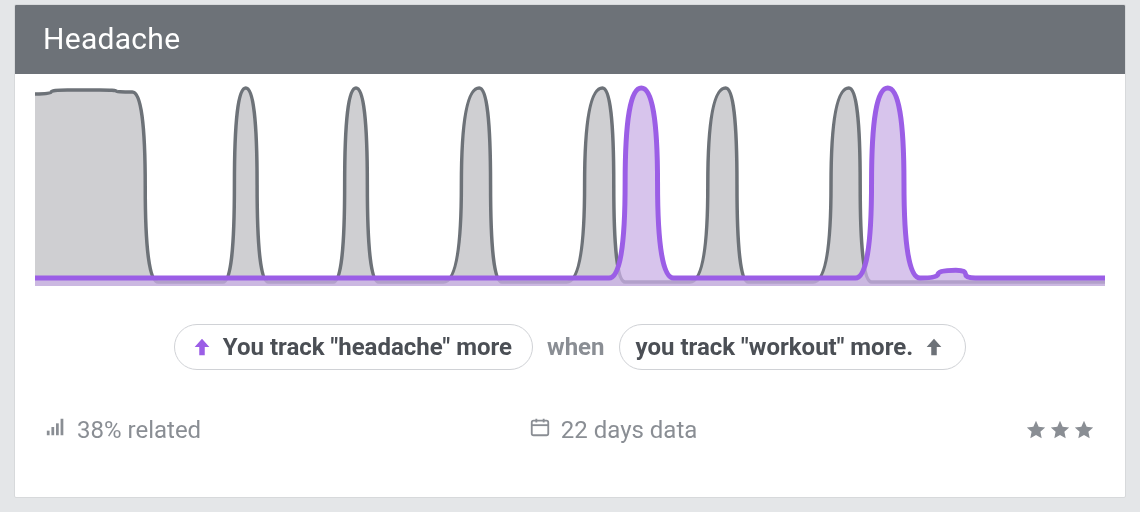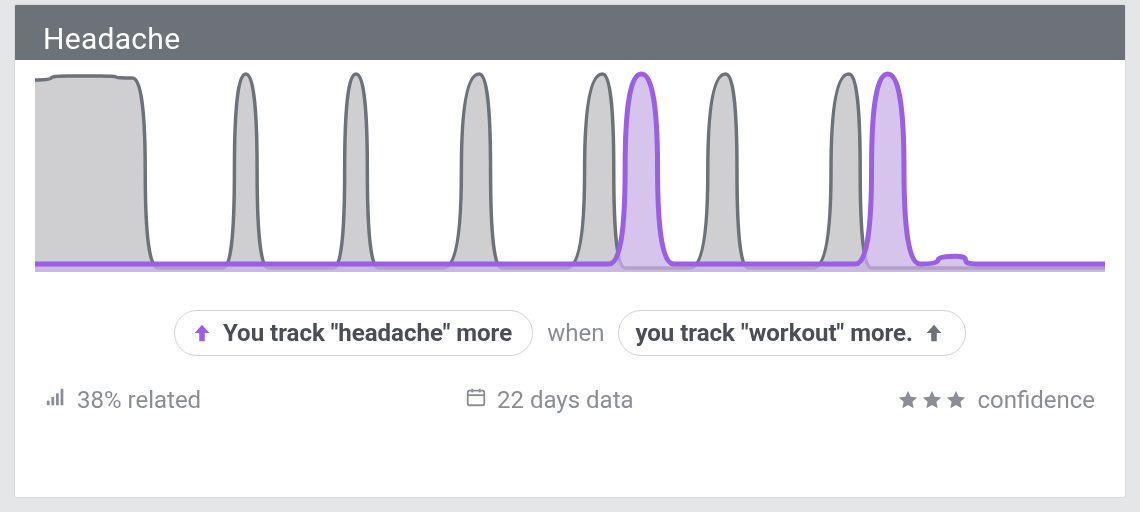--- a/index.html
+++ b/index.html
@@ -17,21 +17,21 @@
     overflow: hidden;
     height: 100%;
     display: flex;
     flex-direction: column;
   }
   .header {
     background: #6d7278;
     color: #fff;
     font-size: 30px;
     font-weight: 400;
-    padding: 16px 28px 4px 28px;
+    padding: 16px 28px 18px 28px;
     letter-spacing: 0.3px;
   }
   .chart-wrap {
     padding: 10px 20px 0 20px;
     flex: 0 0 auto;
   }
   .chart-svg {
     width: 100%;
     height: 210px;
     display: block;
@@ -52,34 +52,35 @@
     display: inline-flex;
     align-items: center;
     gap: 10px;
     font-weight: 700;
     color: #4b4f55;
     background: #fff;
   }
   .pill .arrow { display: inline-flex; }
   .insight .when {
     color: #8a8e94;
-    font-weight: 400;
+    font-weight: 700;
   }
   .stats {
     display: flex;
     align-items: center;
     justify-content: space-between;
     padding: 20px 30px 10px 30px;
     color: #8a8e94;
     font-size: 24px;
   }
   .stat {
     display: inline-flex;
     align-items: center;
     gap: 10px;
+    margin-top: 16px;
   }
   .stars { display: inline-flex; gap: 2px; }
   .star-svg { display: block; }
 </style>
 </head>
 <body>
 
 <div class="card">
   <div class="header">
     <span>Headache</span>
@@ -142,16 +143,15 @@
           <svg width="22" height="22" viewBox="0 0 24 24" class="star-svg">
             <path d="M12 2 L14.9 8.4 L22 9.3 L16.8 14 L18.2 21 L12 17.5 L5.8 21 L7.2 14 L2 9.3 L9.1 8.4 Z" fill="#8a8e94"></path>
           </svg>
           <svg width="22" height="22" viewBox="0 0 24 24" class="star-svg">
             <path d="M12 2 L14.9 8.4 L22 9.3 L16.8 14 L18.2 21 L12 17.5 L5.8 21 L7.2 14 L2 9.3 L9.1 8.4 Z" fill="#8a8e94"></path>
           </svg>
           <svg width="22" height="22" viewBox="0 0 24 24" class="star-svg">
             <path d="M12 2 L14.9 8.4 L22 9.3 L16.8 14 L18.2 21 L12 17.5 L5.8 21 L7.2 14 L2 9.3 L9.1 8.4 Z" fill="#8a8e94"></path>
           </svg>
         </span>
-      <span>confidence</span>
     </span>
   </div>
 </div>
 
 </body></html>

